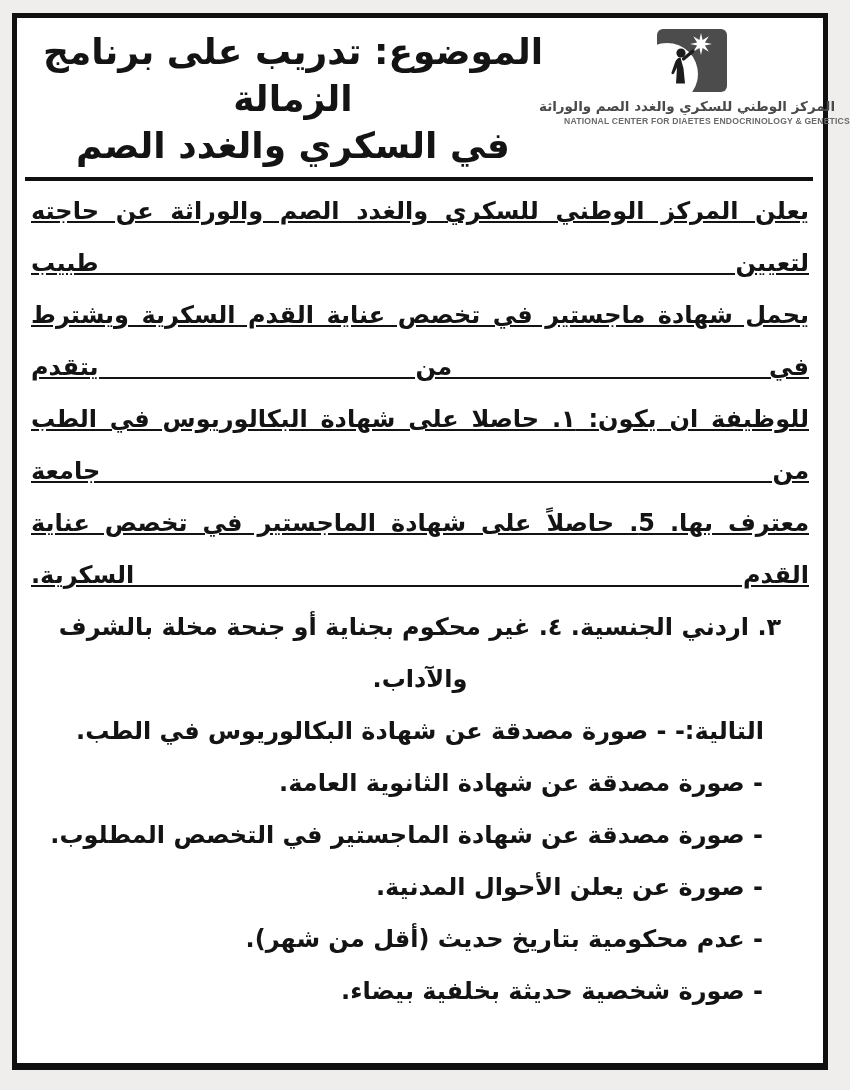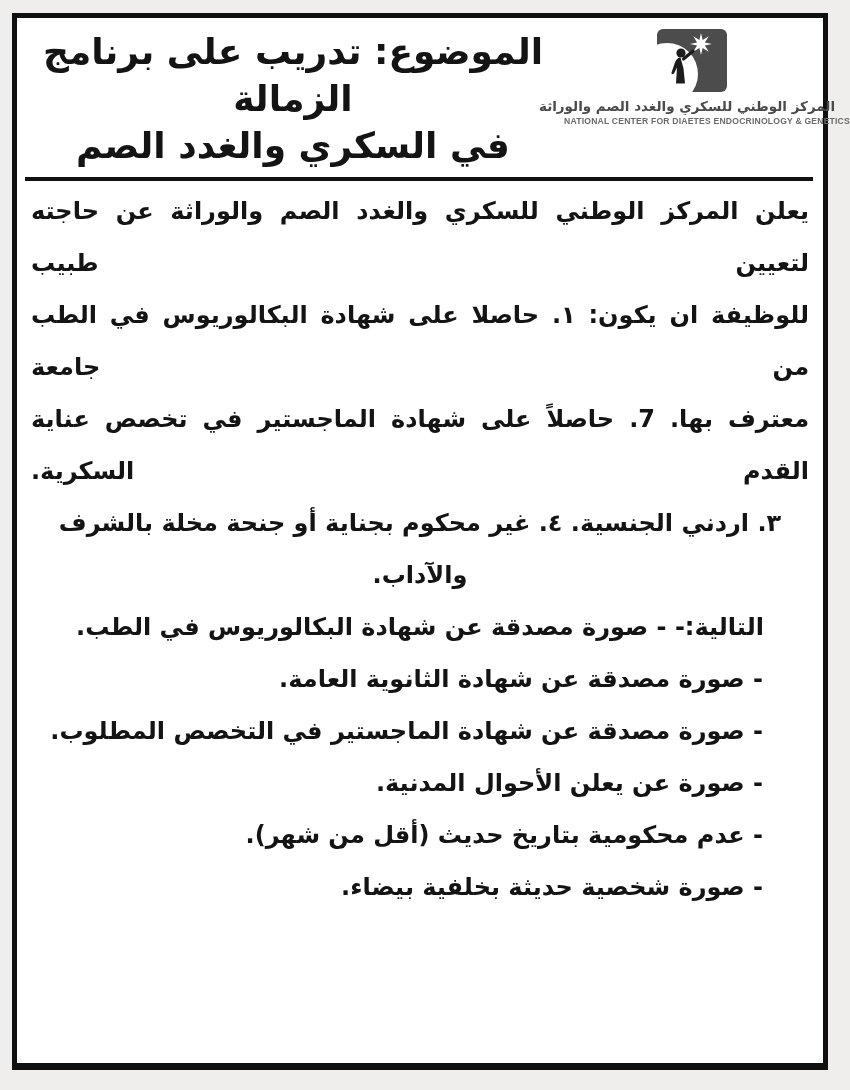--- a/index.html
+++ b/index.html
@@ -54,21 +54,21 @@
   
   .bodytext{
     direction:rtl;
     color:#141414;
     font-weight:bold;
     font-size:24px;
     line-height:52px;
     padding:4px 4px 0 6px;
   }
   .ln{min-height:52px;}
-  .j{text-align:justify;text-align-last:justify;}
+  .j{text-align:justify;text-align-last:justify;text-decoration:underline;}
   .r{text-align:center;}
   .b{text-align:right;padding-right:46px;}
 </style>
 </head>
 <body>
 
 <div class="page">
   <div class="frame">
 
     <div class="header">
@@ -87,22 +87,23 @@
             <path d="M42.5,31 L52,23" stroke="#1c1c1c" stroke-width="3.2" stroke-linecap="round" fill="none"></path>
           </svg>
         </span>
         <div class="logo-ar">المركز الوطني للسكري والغدد الصم والوراثة</div>
         <div class="logo-en">NATIONAL CENTER FOR DIAETES ENDOCRINOLOGY &amp; GENETICS</div>
       </div>
     </div>
 
     <div class="bodytext">
       <div class="ln j">يعلن المركز الوطني للسكري والغدد الصم والوراثة عن حاجته لتعيين طبيب</div>
+      <div class="ln j">يحمل شهادة ماجستير في تخصص عناية القدم السكرية ويشترط في من يتقدم</div>
       <div class="ln j">للوظيفة ان يكون: ١. حاصلا على شهادة البكالوريوس في الطب من جامعة</div>
-      <div class="ln j">معترف بها. 7. حاصلاً على شهادة الماجستير في تخصص عناية القدم السكرية.</div>
+      <div class="ln j">معترف بها. 5. حاصلاً على شهادة الماجستير في تخصص عناية القدم السكرية.</div>
       <div class="ln r">٣. اردني الجنسية. ٤. غير محكوم بجناية أو جنحة مخلة بالشرف والآداب.</div>
       <div class="ln r">التالية:- - صورة مصدقة عن شهادة البكالوريوس في الطب.</div>
       <div class="ln b">- صورة مصدقة عن شهادة الثانوية العامة.</div>
       <div class="ln b">- صورة مصدقة عن شهادة الماجستير في التخصص المطلوب.</div>
       <div class="ln b">- صورة عن يعلن الأحوال المدنية.</div>
       <div class="ln b">- عدم محكومية بتاريخ حديث (أقل من شهر).</div>
       <div class="ln b">- صورة شخصية حديثة بخلفية بيضاء.</div>
 
     </div>
 

